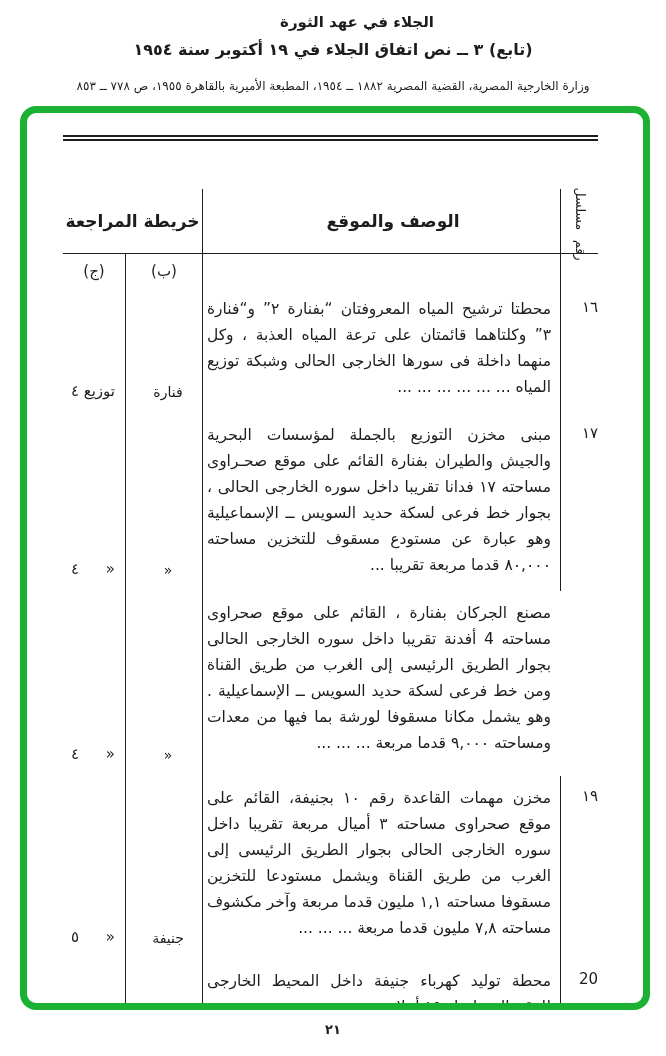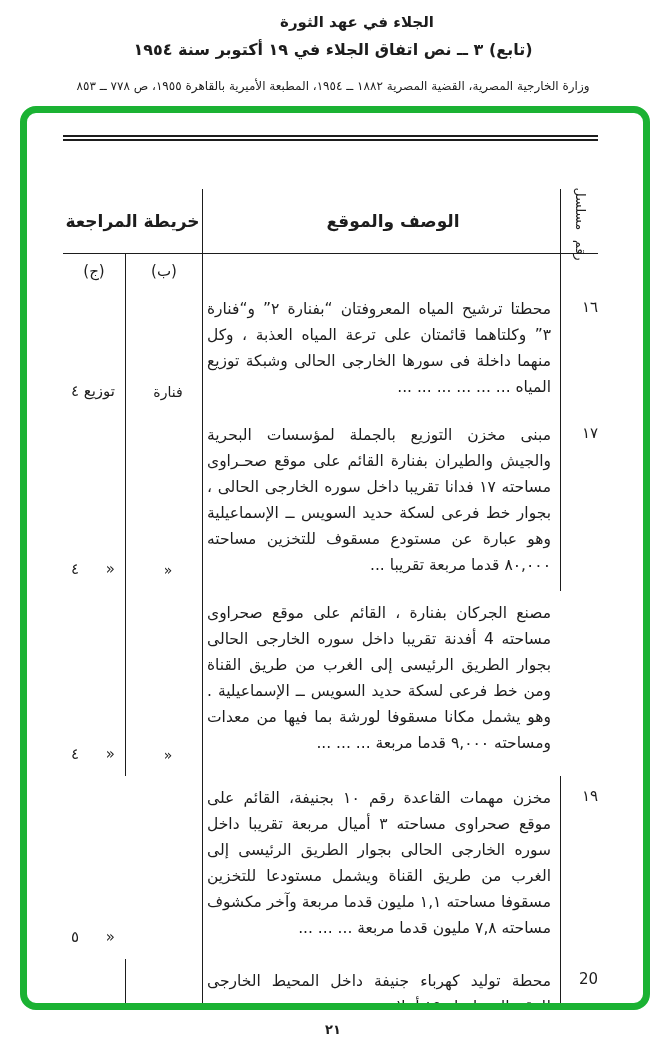--- a/index.html
+++ b/index.html
@@ -110,20 +110,21 @@
 
       <div class="cd r2 line-l">مصنع الجركان بفنارة ، القائم على موقع صحراوى مساحته 4 أفدنة تقريبا داخل سوره الخارجى الحالى بجوار الطريق الرئيسى إلى الغرب من طريق القناة ومن خط فرعى لسكة حديد السويس ــ الإسماعيلية . وهو يشمل مكانا مسقوفا لورشة بما فيها من معدات ومساحته ٩,٠٠٠ قدما مربعة ... ... ...</div>
       <div class="cb r2 line-l">«</div>
       <div class="cj r2">
         <span>«</span>
         <span>٤</span>
       </div>
 
       <div class="cs r3 line-l">١٩</div>
       <div class="cd r3 line-l">مخزن مهمات القاعدة رقم ١٠ بجنيفة، القائم على موقع صحراوى مساحته ٣ أميال مربعة تقريبا داخل سوره الخارجى الحالى بجوار الطريق الرئيسى إلى الغرب من طريق القناة ويشمل مستودعا للتخزين مسقوفا مساحته ١,١ مليون قدما مربعة وآخر مكشوف مساحته ٧,٨ مليون قدما مربعة ... ... ...</div>
+      <div class="cb r3 line-l">جنيفة</div>
       <div class="cj r3">
         <span>«</span>
         <span>٥</span>
       </div>
 
       <div class="cs r4 line-l">20</div>
       <div class="cd r4 line-l">محطة توليد كهرباء جنيفة داخل المحيط الخارجى للرقم المسلسل ١٩ أعلاه ... ... ... ... ... ... ... ... ... ... ... ... ... ... ...</div>
       <div class="cb r4 line-l">«</div>
       <div class="cj r4">
         <span>«</span>

